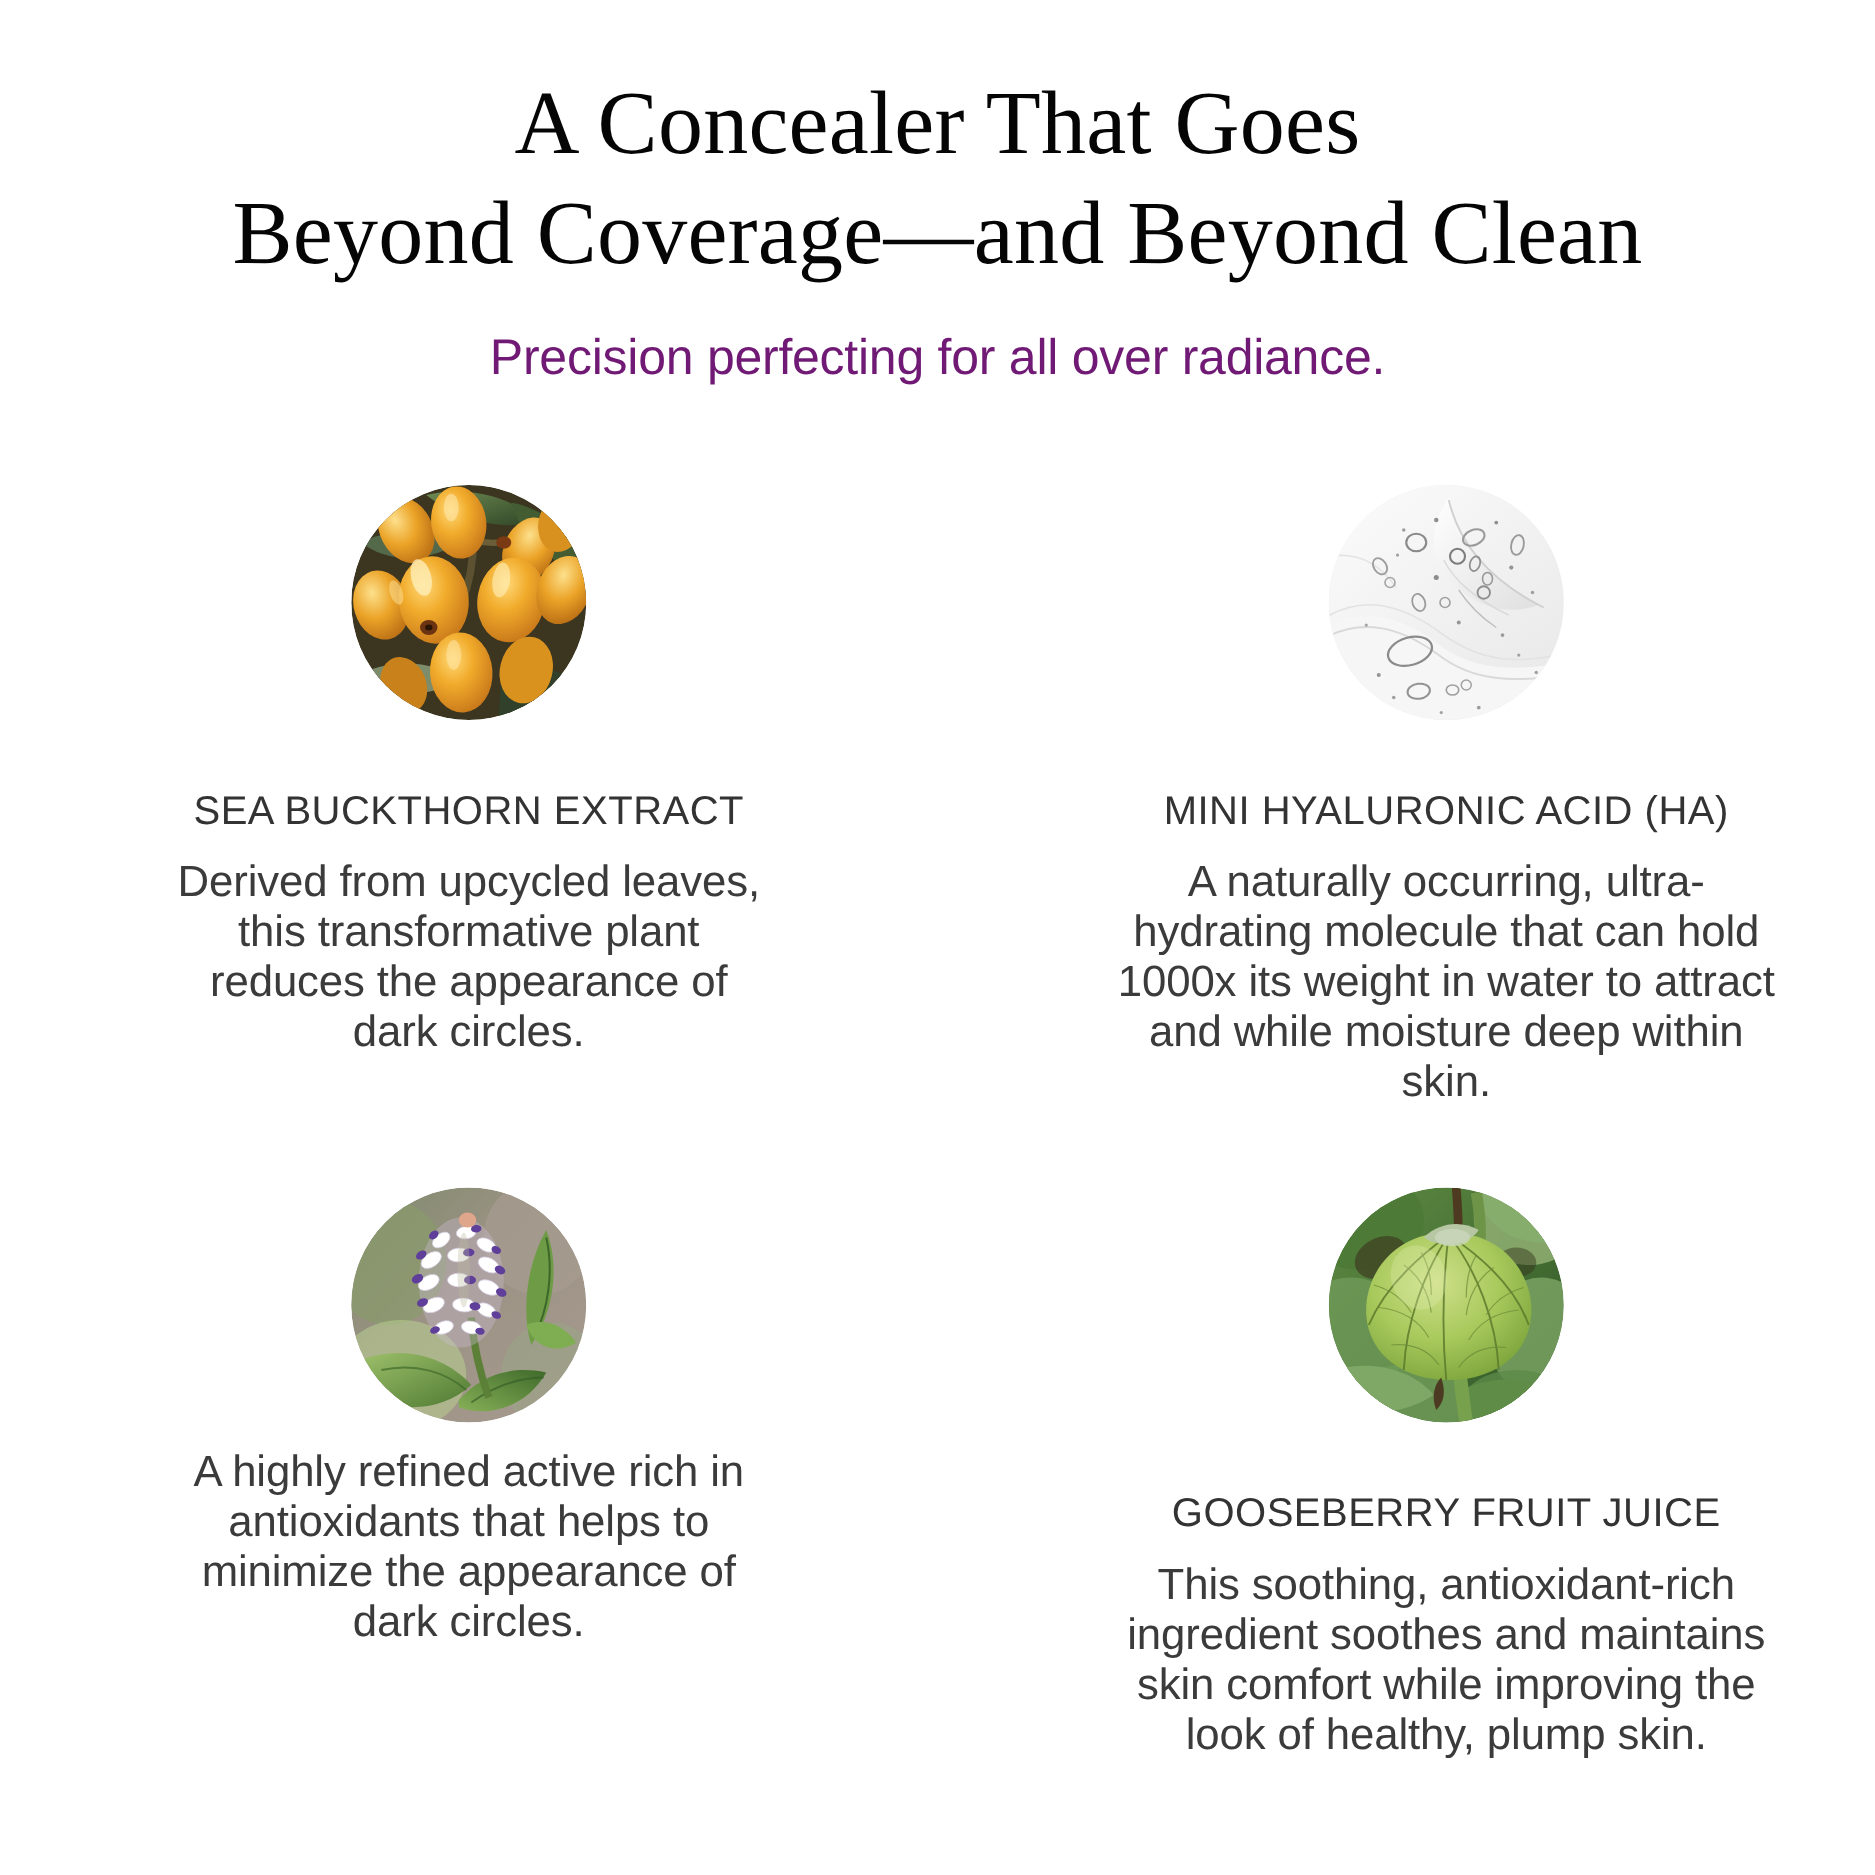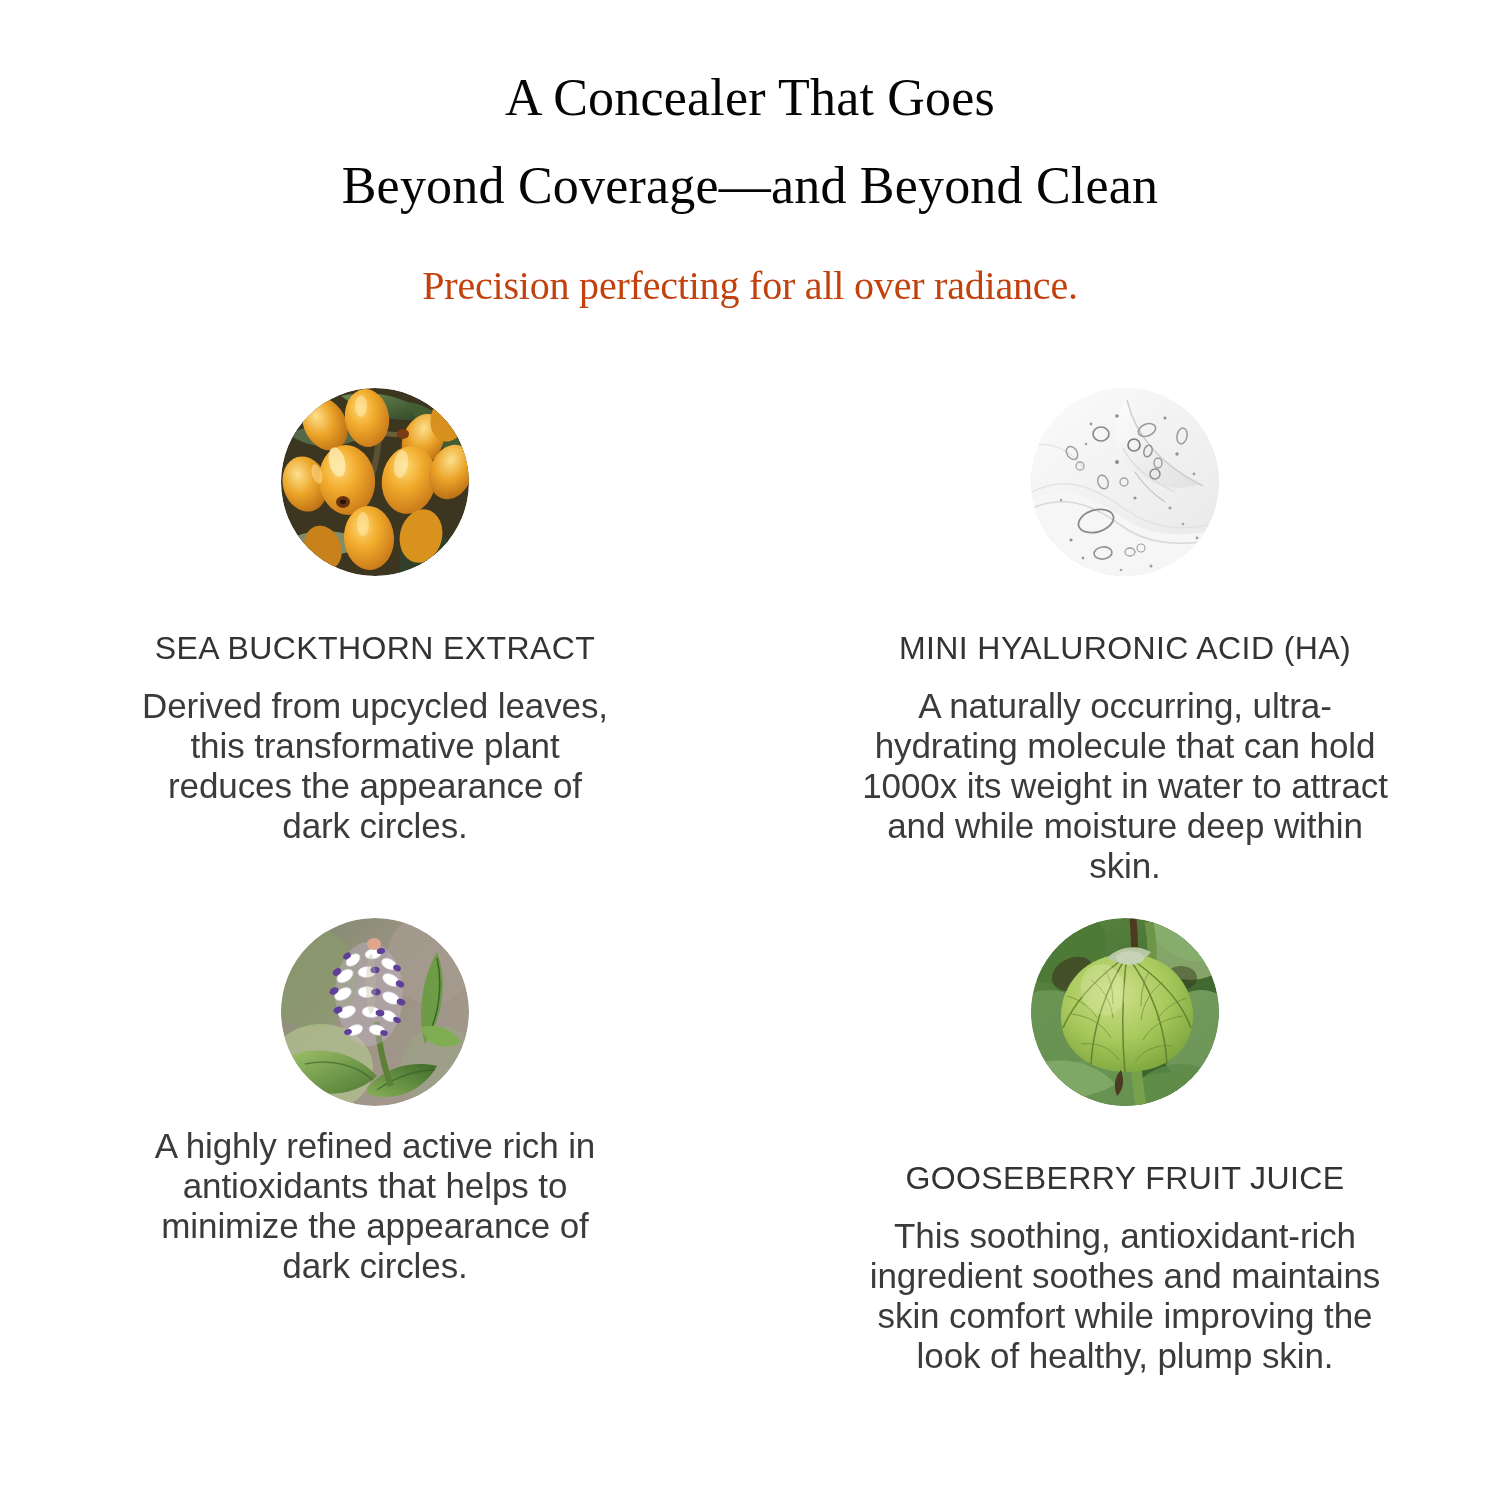--- a/index.html
+++ b/index.html
@@ -26,48 +26,49 @@
   
   .header {
     position: absolute;
     top: 54px;
     left: 0;
     width: 1500px;
     text-align: center;
   }
   .headline {
     font-family: "Liberation Serif", "DejaVu Serif", serif;
-    font-size: 52px;
+    font-size: 72px;
     line-height: 88px;
     color: #050505;
     letter-spacing: 0.2px;
     font-weight: 400;
     margin: 0;
     white-space: pre-line;
   }
   .subtitle {
     margin: 0;
     padding-top: 32px;
-    font-family: Liberation Serif, serif;
+    font-family: Liberation Sans, sans-serif;
     font-size: 40px;
     line-height: 48px;
     font-weight: 400;
-    color: #c2410c;
+    color: #701a75;
     letter-spacing: -0.2px;
   }
 
   
   .grid {
     position: absolute;
     top: 388px;
     left: 0;
     width: 1500px;
     display: grid;
     grid-template-columns: 750px 750px;
     grid-template-rows: 530px auto;
+    gap: 32px;
   }
   .card {
     display: flex;
     flex-direction: column;
     align-items: center;
     text-align: center;
   }
   .thumb-wrap {
     width: 188px;
     height: 188px;

